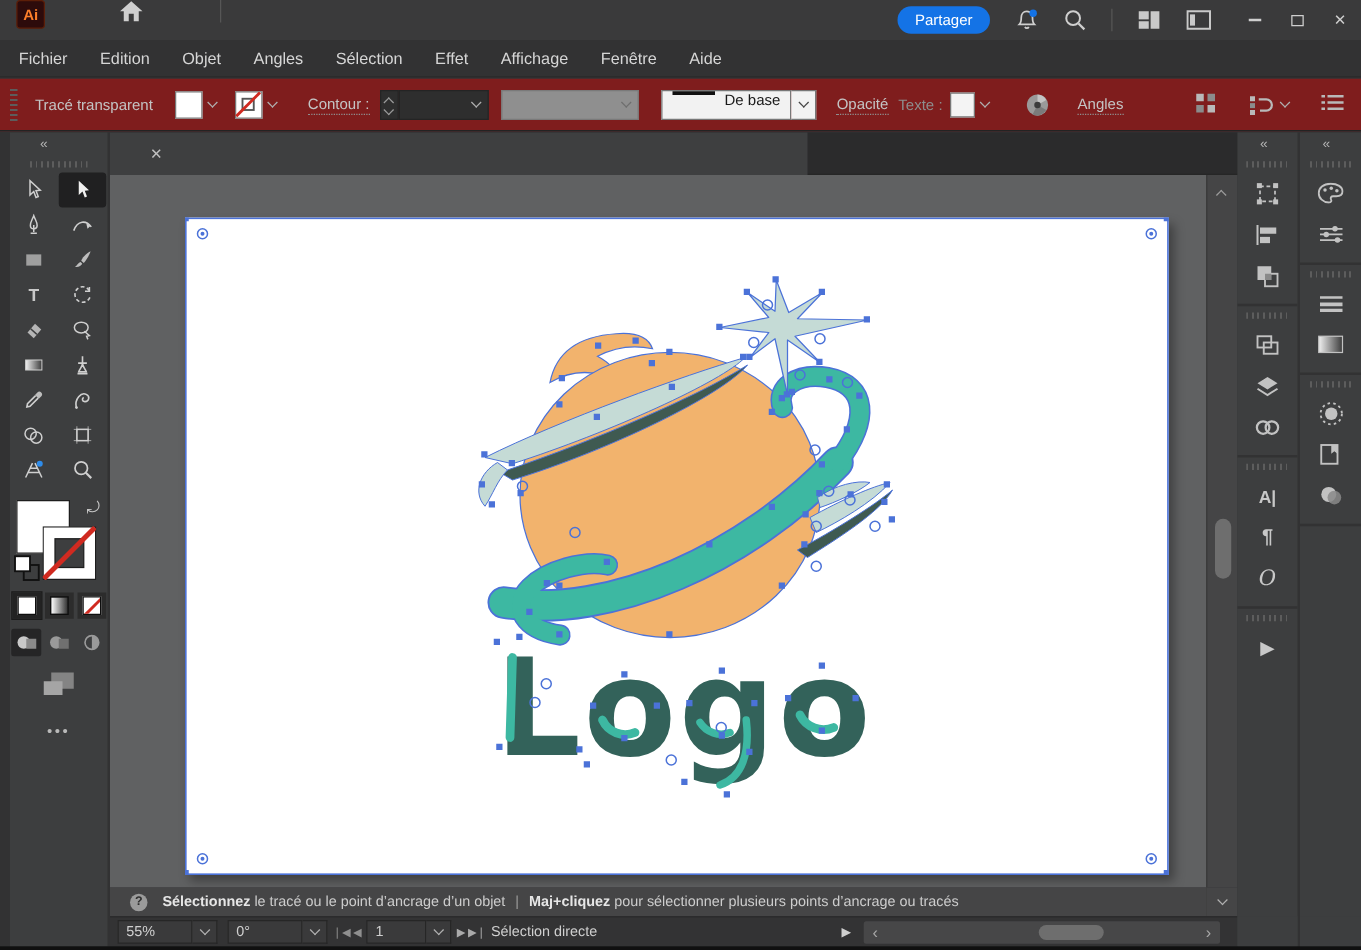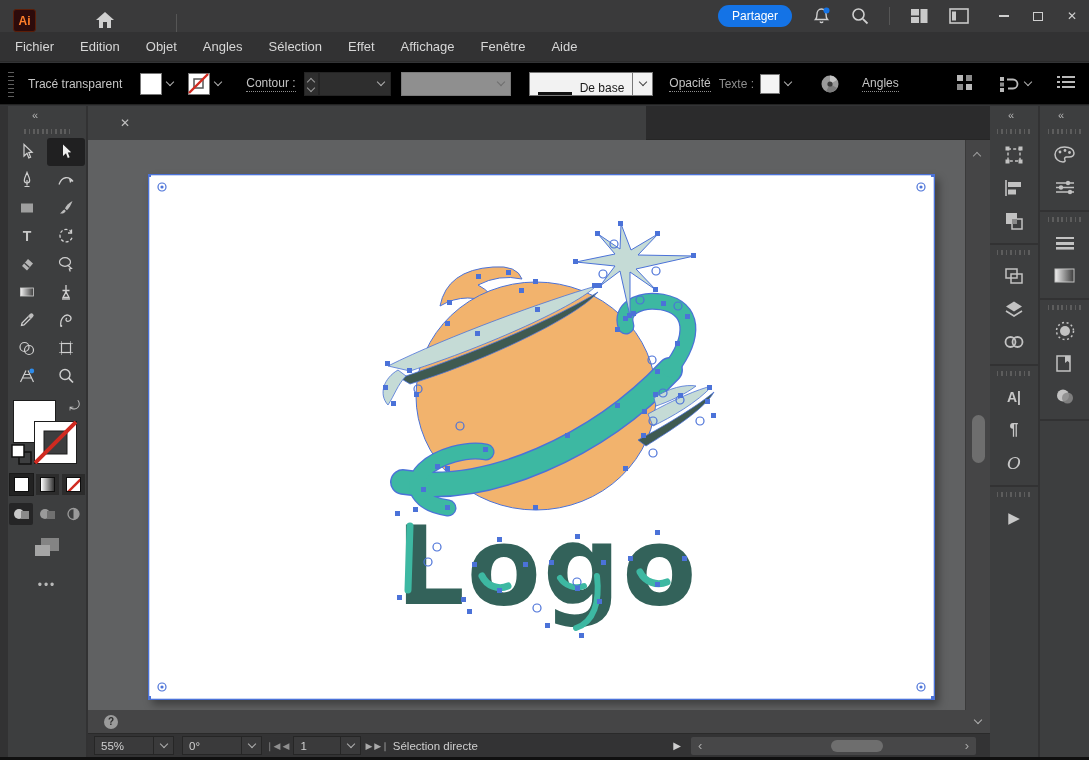--- a/index.html
+++ b/index.html
@@ -10,59 +10,59 @@
   
   .chev { display:inline-block; width:6px; height:6px; border:solid #b0b0b0; border-width:0 1.5px 1.5px 0;
           transform:rotate(45deg); margin-top:-3px; }
   .chev.up { transform:rotate(-135deg); margin-top:3px; }
   .grip { height:5px; width:46px; margin:5px auto 4px;
           background:repeating-linear-gradient(90deg,#5d5d5d 0 1.5px,transparent 1.5px 4.5px); }
   .dotted-link { border-bottom:1px dotted #8f8f8f; padding-bottom:1px; }
 
   
   .titlebar { position:absolute; left:0; top:0; width:100%; height:32px; background:#3a3a3b;
-              display:flex; align-items:flex-end;gap:43px; }
+              display:flex; align-items:flex-start;gap:43px; }
   .ai-logo { width:23px; height:23px; margin-left:13px; background:#2d0b0b; border:1px solid #5c1e08;
              border-radius:3px; color:#ff7f2a; font-weight:bold; font-size:12px;
              display:flex; align-items:center; justify-content:center; }
   .home-btn { margin-left:16px; }
   .tb-divider { width:1px; height:18px; background:#565656; margin-left:18px; }
   .tb-right { position:absolute; right:0; top:0; height:32px; display:flex; align-items:center; }
   .share-btn { background:#1473e6; color:#fff; border:none; border-radius:12px; height:22px;
                padding:0 14px; font-size:12px; cursor:pointer; }
   .tb-icon { margin-left:20px; display:flex; align-items:center; }
   .win-btn { width:34px; height:32px; display:flex; align-items:center; justify-content:center;
              color:#cfcfcf; font-size:12px; margin-left:0; }
   .max-glyph { width:10px; height:9px; border:1.4px solid #cfcfcf; }
   .min-glyph { width:10px; height:2px; background:#cfcfcf; }
 
   
   .menubar { position:absolute; left:0; top:32px; width:100%; height:30px; background:#323233;
              display:flex; align-items:center; border-bottom:1px solid #2a2a2a; }
   .menu-item { padding:0 13px; font-size:13px; color:#d6d6d6; cursor:default; }
 
   
-  .controlbar { position:absolute; left:0; top:63px; width:100%; height:42px; background:#000000;
+  .controlbar { position:absolute; left:0; top:63px; width:100%; height:42px; background:#7f1d1d;
                 border-bottom:1px solid #232323; display:flex; align-items:center; }
   .cb-grip { width:6px; height:26px; margin-left:8px;
              background:repeating-linear-gradient(0deg,#5d5d5d 0 1.5px,transparent 1.5px 4px); }
   .cb-label { margin-left:14px; color:#c4c4c4; }
   .swatch-group { display:flex; align-items:center; margin-left:18px; }
   .swatch { width:22px; height:22px; background:#fff; border:1px solid #777; position:relative; }
   .swatch .slash { position:absolute; left:-1px; top:-1px; width:22px; height:22px; }
   .swatch-chev { width:16px; height:22px; display:flex; align-items:center; justify-content:center; }
   .stepper { width:15px; height:24px; background:#2e2e2e; border:1px solid #242424; margin-left:8px;
              display:flex; flex-direction:column; align-items:center; justify-content:center; gap:3px; }
   .stepper .chev { border-color:#9a9a9a; }
   .dd { height:24px; background:#2e2e2e; border:1px solid #242424; display:flex; align-items:center;
         justify-content:flex-end; padding:0 6px; }
   .dd.disabled { background:#8f8f8f; border-color:#7a7a7a; }
   .dd.disabled .chev { border-color:#6e6e6e; }
   .combo-white { height:24px; background:#f2f2f2; border:1px solid #777; color:#1a1a1a;
-                 display:flex; align-items:flex-end; padding:0 8px; gap:8px; }
+                 display:flex; align-items:flex-start; padding:0 8px; gap:8px; }
   .combo-white .line-sample { width:34px; height:3px; background:#111; }
   .combo-white-chev { width:20px; height:24px; background:#f2f2f2; border:1px solid #777; border-left:none;
                       display:flex; align-items:center; justify-content:center; }
   .combo-white-chev .chev { border-color:#444; }
   .cb-right { position:absolute; right:14px; display:flex; align-items:center; gap:26px; }
 
   
   .workspace { position:absolute; left:0; top:106px; width:100%; height:651px; background:#323233; }
 
   
@@ -632,20 +632,23 @@
         </div>
       </div>
 
       <div class="vscroll">
         <span class="chev up"></span>
         <div class="vthumb"></div>
       </div>
 
       <div class="statusbar">
         <div class="help-circle">?</div>
+        <div class="status-text">
+          <b>Sélectionnez</b><span> le tracé ou le point d’ancrage d’un objet</span><span class="status-sep">|</span><b>Maj+cliquez</b><span> pour sélectionner plusieurs points d’ancrage ou tracés</span>
+        </div>
       </div>
       <div class="scrolldown-btn">
           <span class="chev"></span>
         </div>
 
       <div class="bottombar">
         <div style="width:6px"></div>
         <div class="bb-box" style="width:60px">55%</div>
         <div class="bb-chev">
             <span class="chev"></span>

